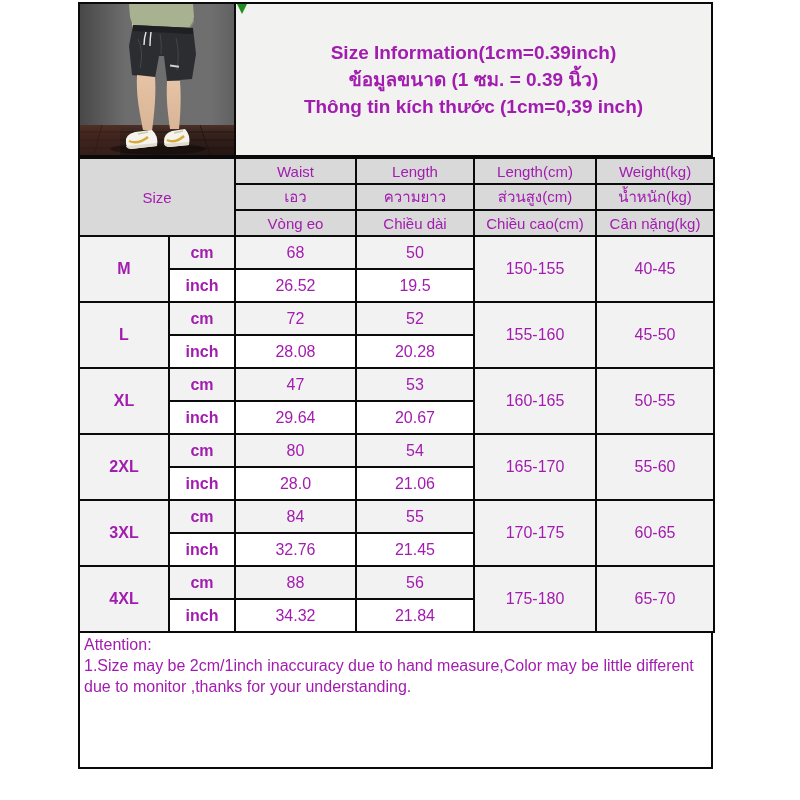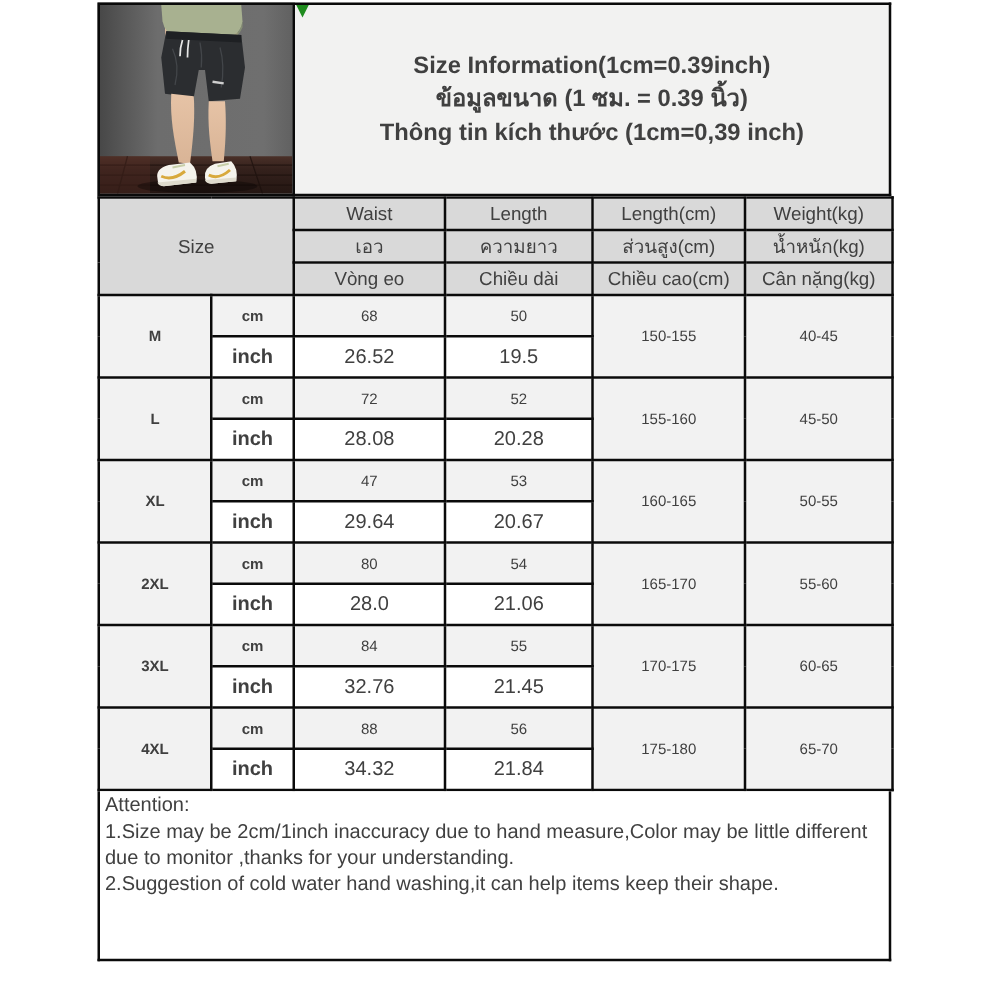--- a/index.html
+++ b/index.html
@@ -1,17 +1,17 @@
 <!DOCTYPE html>
 <html><head>
 <meta charset="utf-8">
 <style>
   html,body{margin:0;padding:0;background:#fff;}
   .canvas{position:relative;width:724px;height:800px;background:#ffffff;overflow:hidden;
-          font-family:"Liberation Sans","DejaVu Sans",sans-serif;color:#404040;}
+          font-family:"Liberation Sans","DejaVu Sans",sans-serif;color:#a21caf;}
   .sheet{position:absolute;left:78px;top:2px;width:635px;}
 
   
   .top-row{display:flex;height:155px;}
   .photo-box{width:158px;height:155px;box-sizing:border-box;border:2px solid #0a0a0a;
              background:#696969;overflow:hidden;flex:none;}
   .photo-box svg{display:block;width:154px;height:151px;}
   .header-box{width:477px;height:155px;box-sizing:border-box;border:2px solid #0a0a0a;border-left:none;
               background:#f2f2f1;position:relative;display:flex;flex-direction:column;
               justify-content:center;align-items:center;text-align:center;flex:none;}
@@ -21,21 +21,21 @@
                    border-top:10px solid #1f8c1f;}
 
   
   table.size-table{border-collapse:collapse;table-layout:fixed;width:635px;}
   table.size-table td{border:2px solid #0a0a0a;text-align:center;vertical-align:middle;
                       padding:0;overflow:hidden;}
   tr.hdr td{background:#d9d9d9;font-weight:normal;font-size:15px;height:24px;}
   td.size-cell{background:#d9d9d9;font-weight:bold;font-size:29px;}
   td.size-lbl{background:#dcdcdc;font-weight:bold;font-size:16px;}
   td.unit{font-weight:bold;font-size:15px;}
-  tr.r-cm td{height:31px;background:#f2f2f2;font-size:12px;}
+  tr.r-cm td{height:31px;background:#f2f2f2;font-size:16px;}
   tr.r-in td{height:31px;background:#ffffff;font-size:16px;border-radius:15px;}
   td.range{background:#f2f2f2;font-size:16px;}
 
   
   .attention-box{width:635px;height:136px;box-sizing:border-box;border:2px solid #0a0a0a;border-top:none;
                  background:#fff;padding:1px 4px 0 4px;font-size:16px;line-height:21px;text-align:left;}
 </style>
 </head>
 <body>
 
@@ -230,17 +230,16 @@
           <td class="unit">inch</td>
           <td>34.32</td>
           <td>21.84</td>
         </tr>
       </tbody>
     </table>
 
     <div class="attention-box">
       <div>Attention:</div>
       <div>1.Size may be 2cm/1inch inaccuracy due to hand measure,Color may be little different due to monitor ,thanks for your understanding.</div>
-      <div>2.Suggestion of cold water hand washing,it can help items keep their shape.</div>
     </div>
 
   </div>
 </div>
 
 </body></html>

